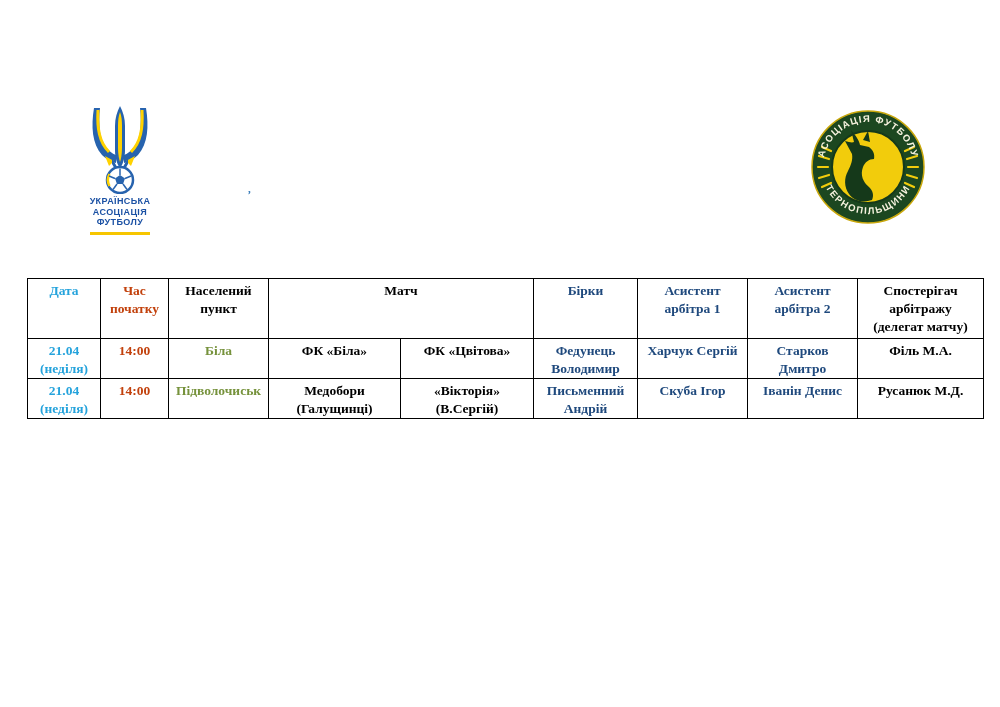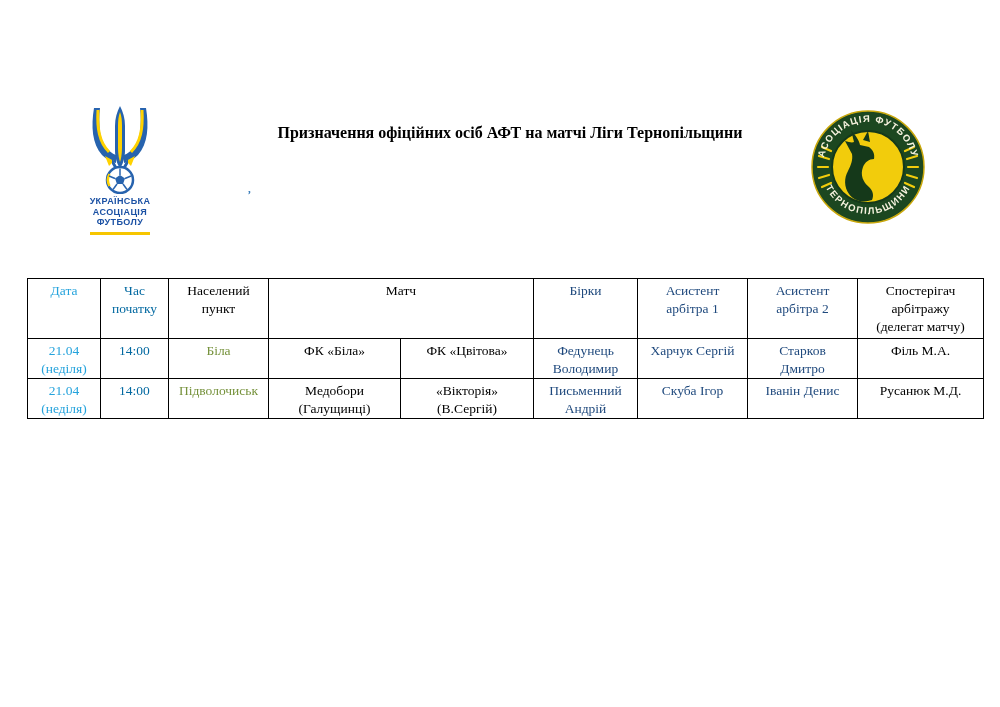--- a/index.html
+++ b/index.html
@@ -30,32 +30,32 @@
     font-size:11px; font-weight:bold;
   }
 
   
   .aft-logo { position:absolute; left:811px; top:110px; width:114px; height:114px; }
 
   
   table.assign {
     position:absolute; left:27px; top:278px; width:956px;
     border-collapse:collapse; table-layout:fixed;
-    font-family:"Liberation Serif", serif; font-weight:normal; font-size:13.5px;
+    font-family:"Liberation Serif", serif; font-weight:bold; font-size:13.5px;
   }
   table.assign td {
     border:1px solid #000; vertical-align:top; text-align:center;
     padding:3px 2px 0 2px; line-height:18px;
   }
   tr.hdr td { height:60px; }
   tr.row td { height:35px; }
   .pre { white-space:pre-line; }
 
   .c-date     { color:#25a3dc; }
-  .c-time     { color:#0369a1; }
+  .c-time     { color:#c2410c; }
   .c-place    { color:#76923c; }
   .c-black    { color:#000000; }
   .c-name     { color:#1f497d; }
   .c-observer { color:#000000; }
 </style>
 </head>
 <body>
 
 <div class="page">
 
@@ -87,21 +87,20 @@
     </svg>
     <div class="uaf-text">
       <div>УКРАЇНСЬКА</div>
       <div>АСОЦІАЦІЯ</div>
       <div>ФУТБОЛУ</div>
     </div>
     <div class="uaf-underline"></div>
   </div>
 
   <div class="title">
-    <div class="l1">Призначення офіційних осіб АФТ на матчі Ліги Тернопільщини</div>
   </div>
 
   <div class="stray">,</div>
 
   <div class="aft-logo">
     <svg width="114" height="114" viewBox="0 0 114 114">
       <defs>
         <path id="arcTop" d="M 12,57 A 45,45 0 0 1 102,57"></path>
         <path id="arcBot" d="M 10,57 A 47,47 0 0 0 104,57"></path>
       </defs>

